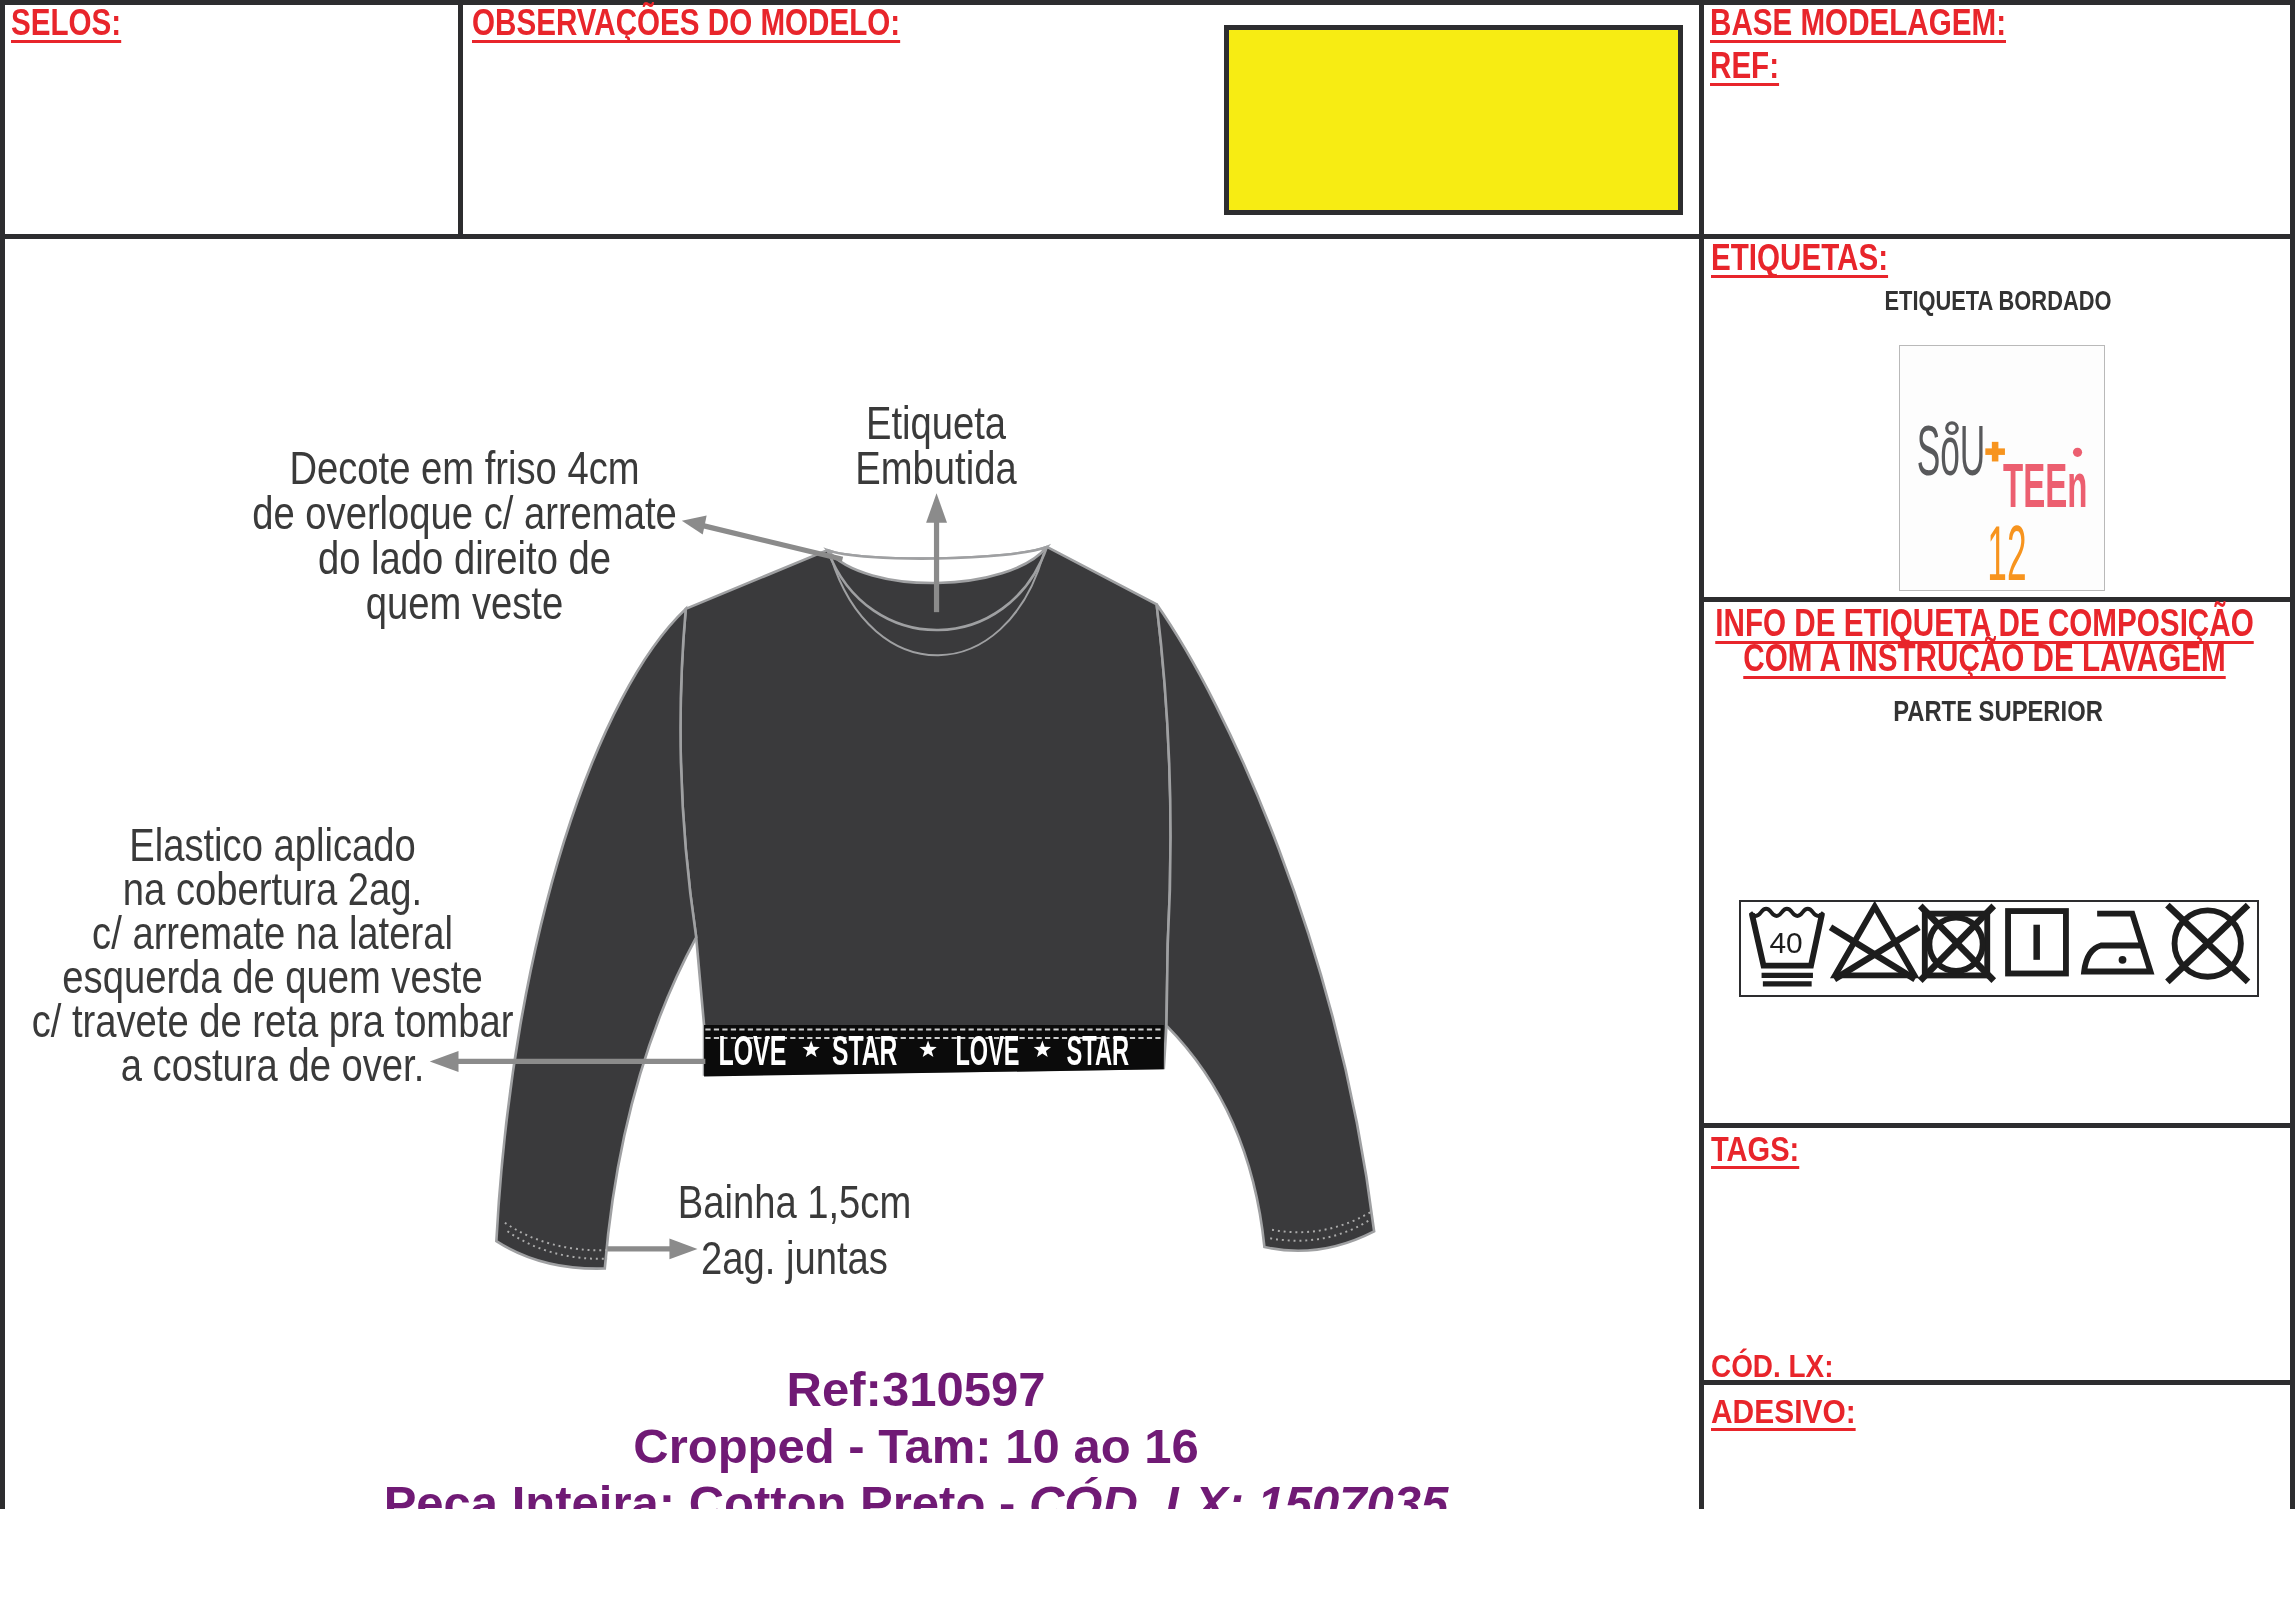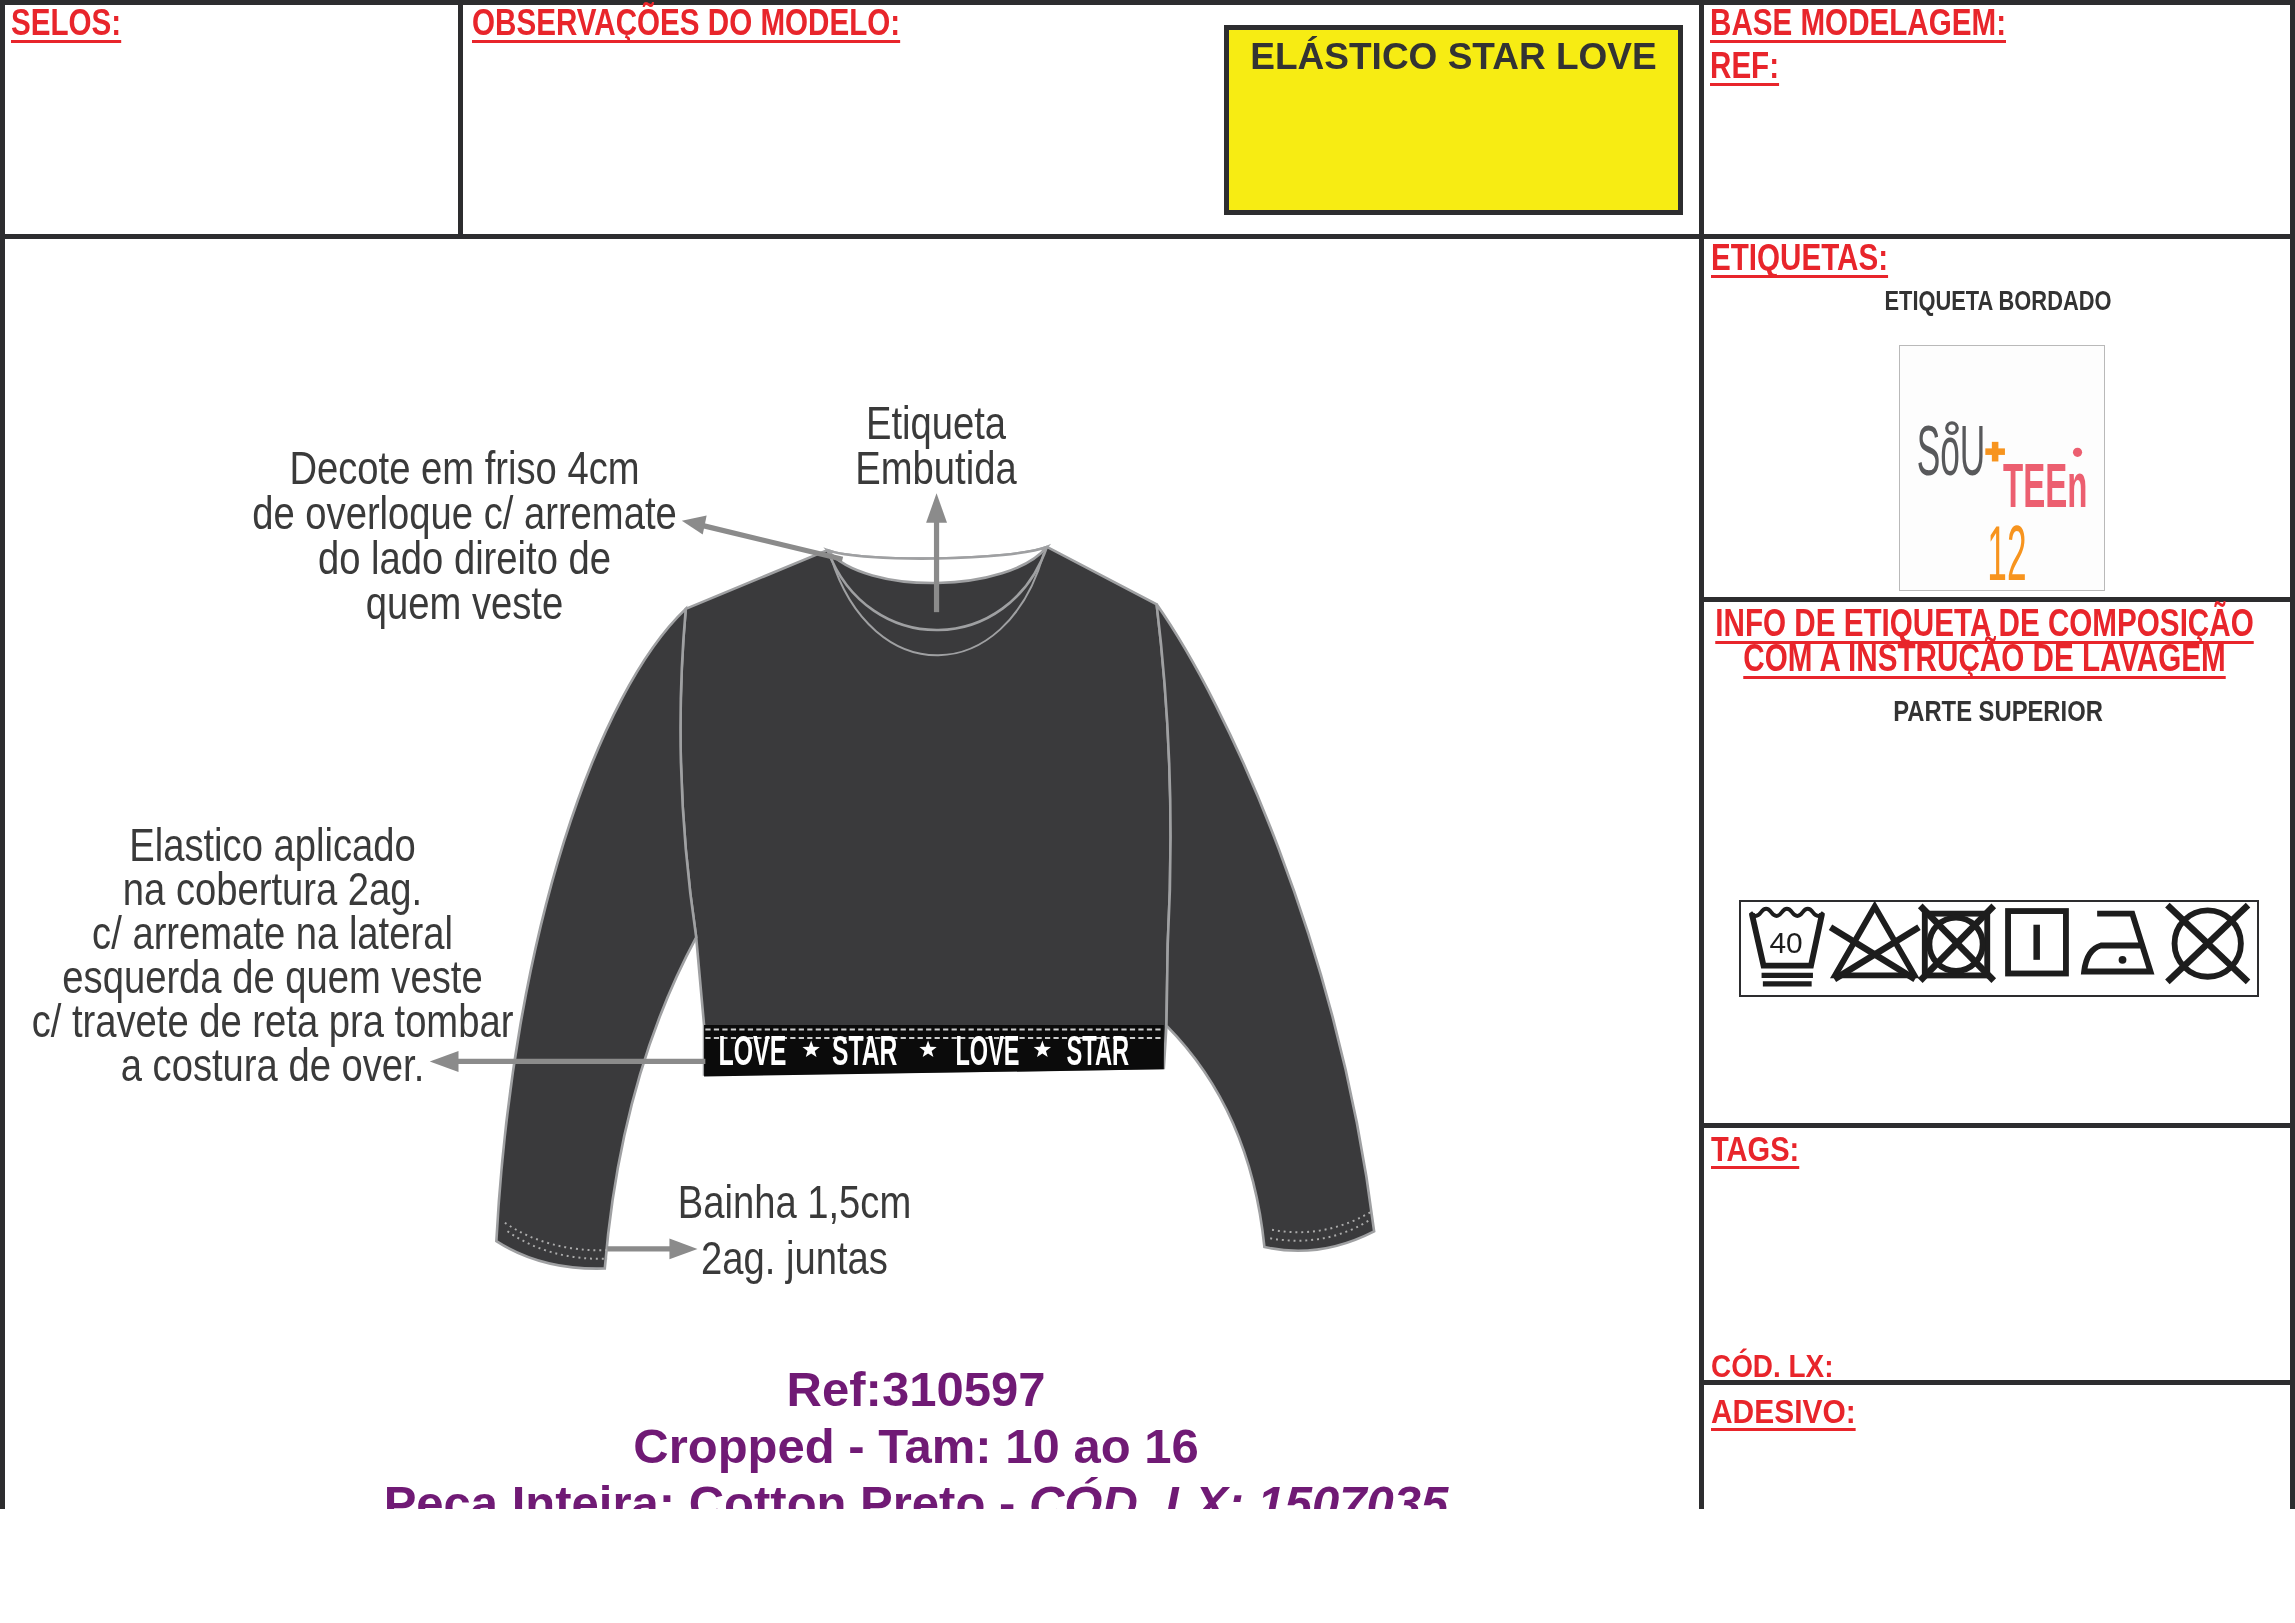--- a/index.html
+++ b/index.html
@@ -38,21 +38,20 @@
 <div class="bd" style="left:1699px;top:1123px;width:596px;height:4.6px;"></div>
 
 <div class="bd" style="left:1699px;top:1380px;width:596px;height:5.2px;"></div>
 
 <div class="rh" style="left:10.5px;top:2.6px;">SELOS:</div>
 
 <div class="rh" style="left:472px;top:2.6px;">OBSERVAÇÕES DO MODELO:</div>
 
 <div style="position:absolute;left:1224px;top:25px;width:449px;height:180px;background:#f7ec13;border:5.2px solid #2d2d2f;text-align:center;">
 
-  <div style="font-size:37px;font-weight:bold;color:#333333;line-height:42px;margin-top:5.9px;">ELÁSTICO STAR LOVE</div>
 
 </div>
 
 <div class="rh" style="left:1710px;top:2.6px;">BASE MODELAGEM:</div>
 
 <div class="rh" style="left:1710px;top:46px;">REF:</div>
 
 <div class="rh" style="left:1711px;top:238px;">ETIQUETAS:</div>
 
 <div class="dk" style="left:1701px;top:285px;width:594px;font-size:28px;font-weight:bold;color:#333333;text-align:center;transform:scaleX(0.78);">ETIQUETA BORDADO</div>

